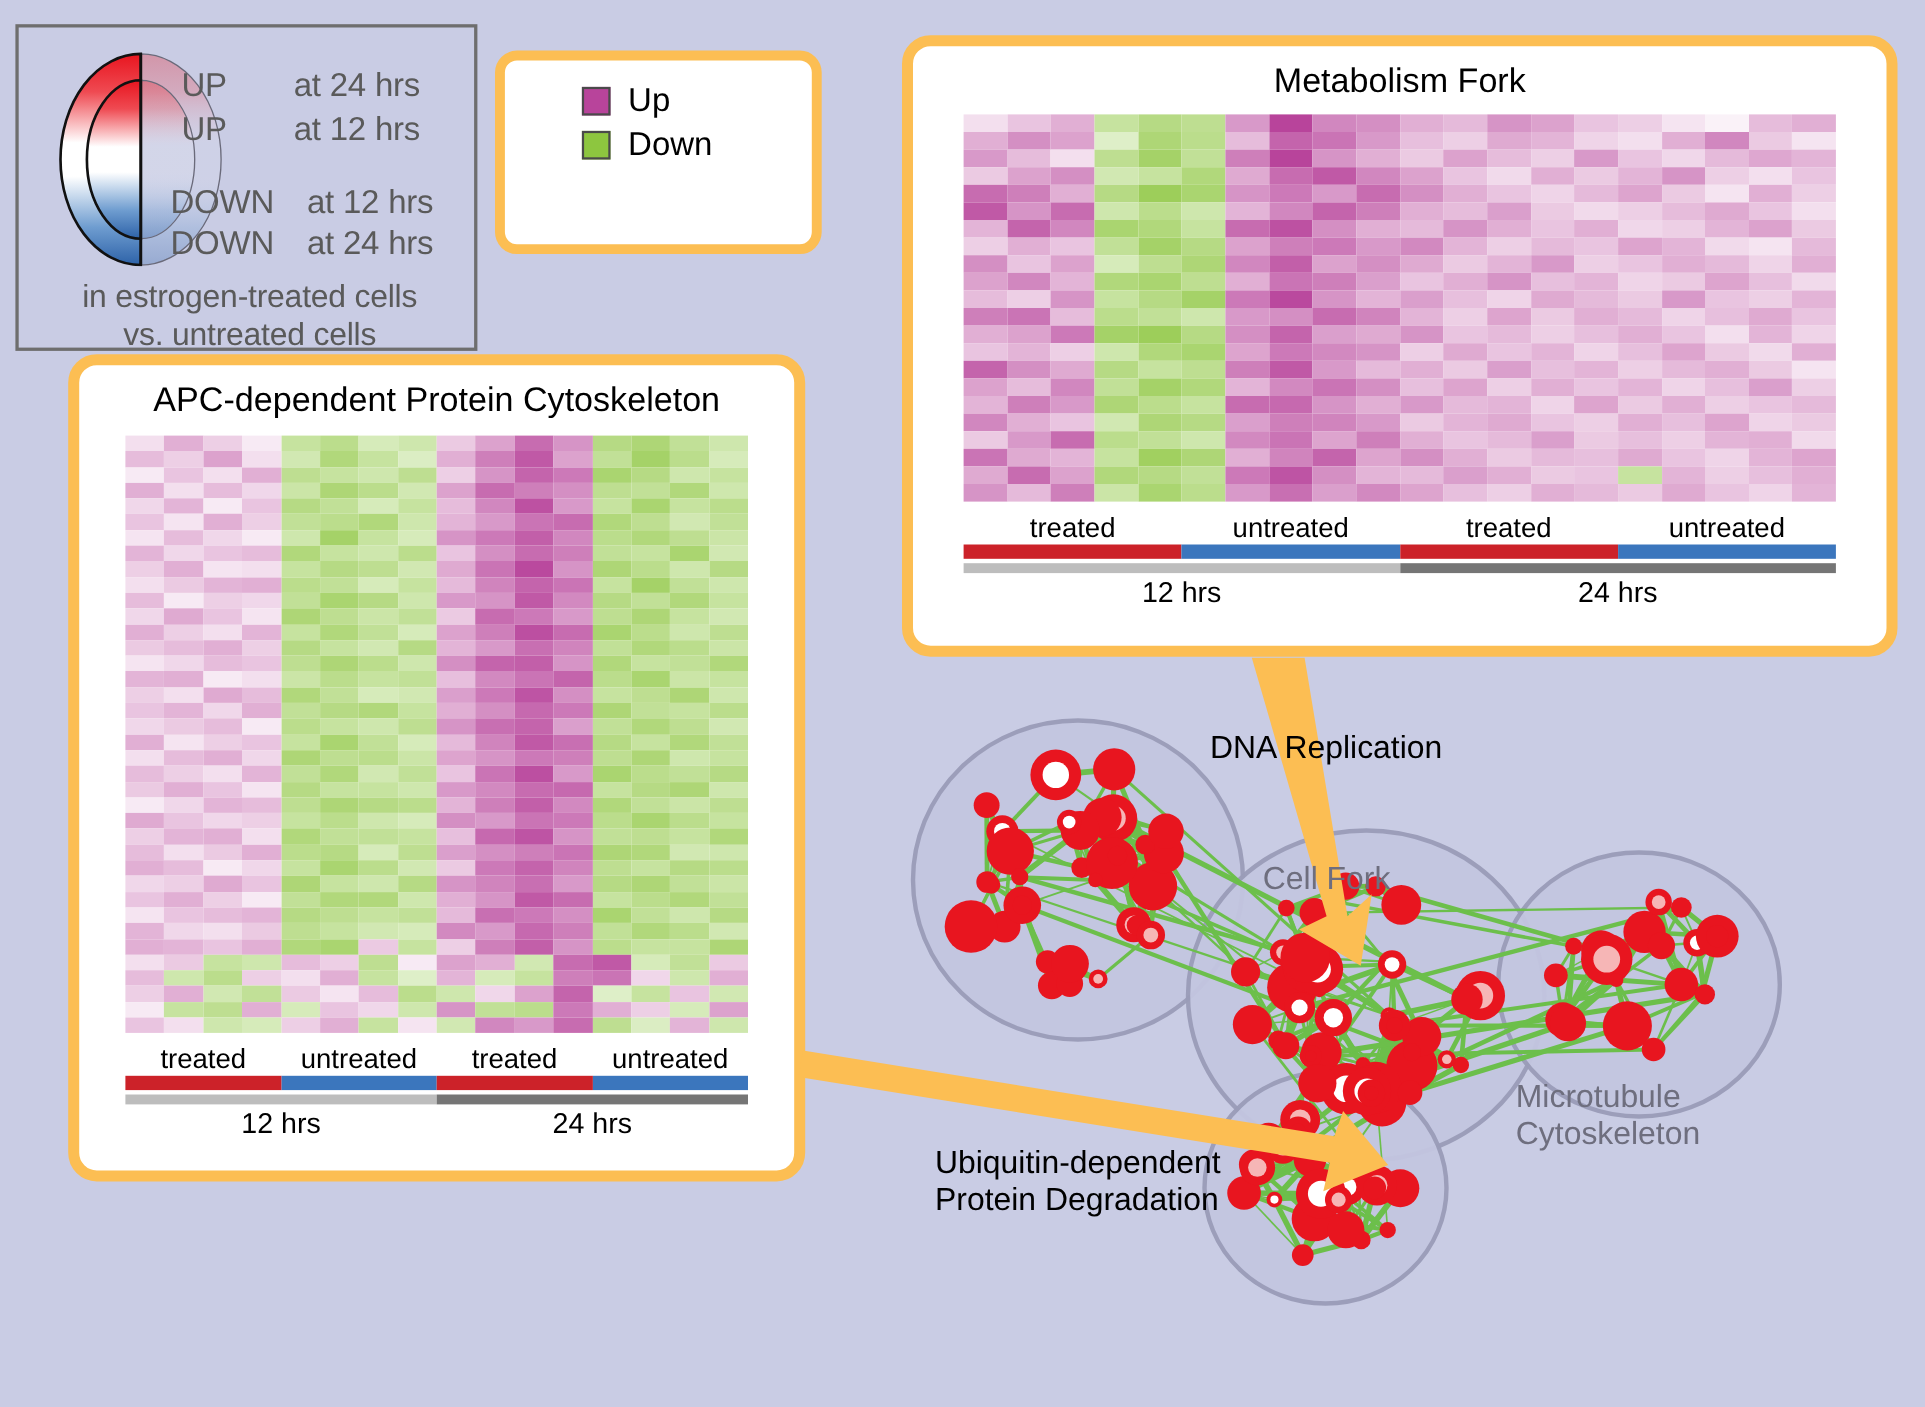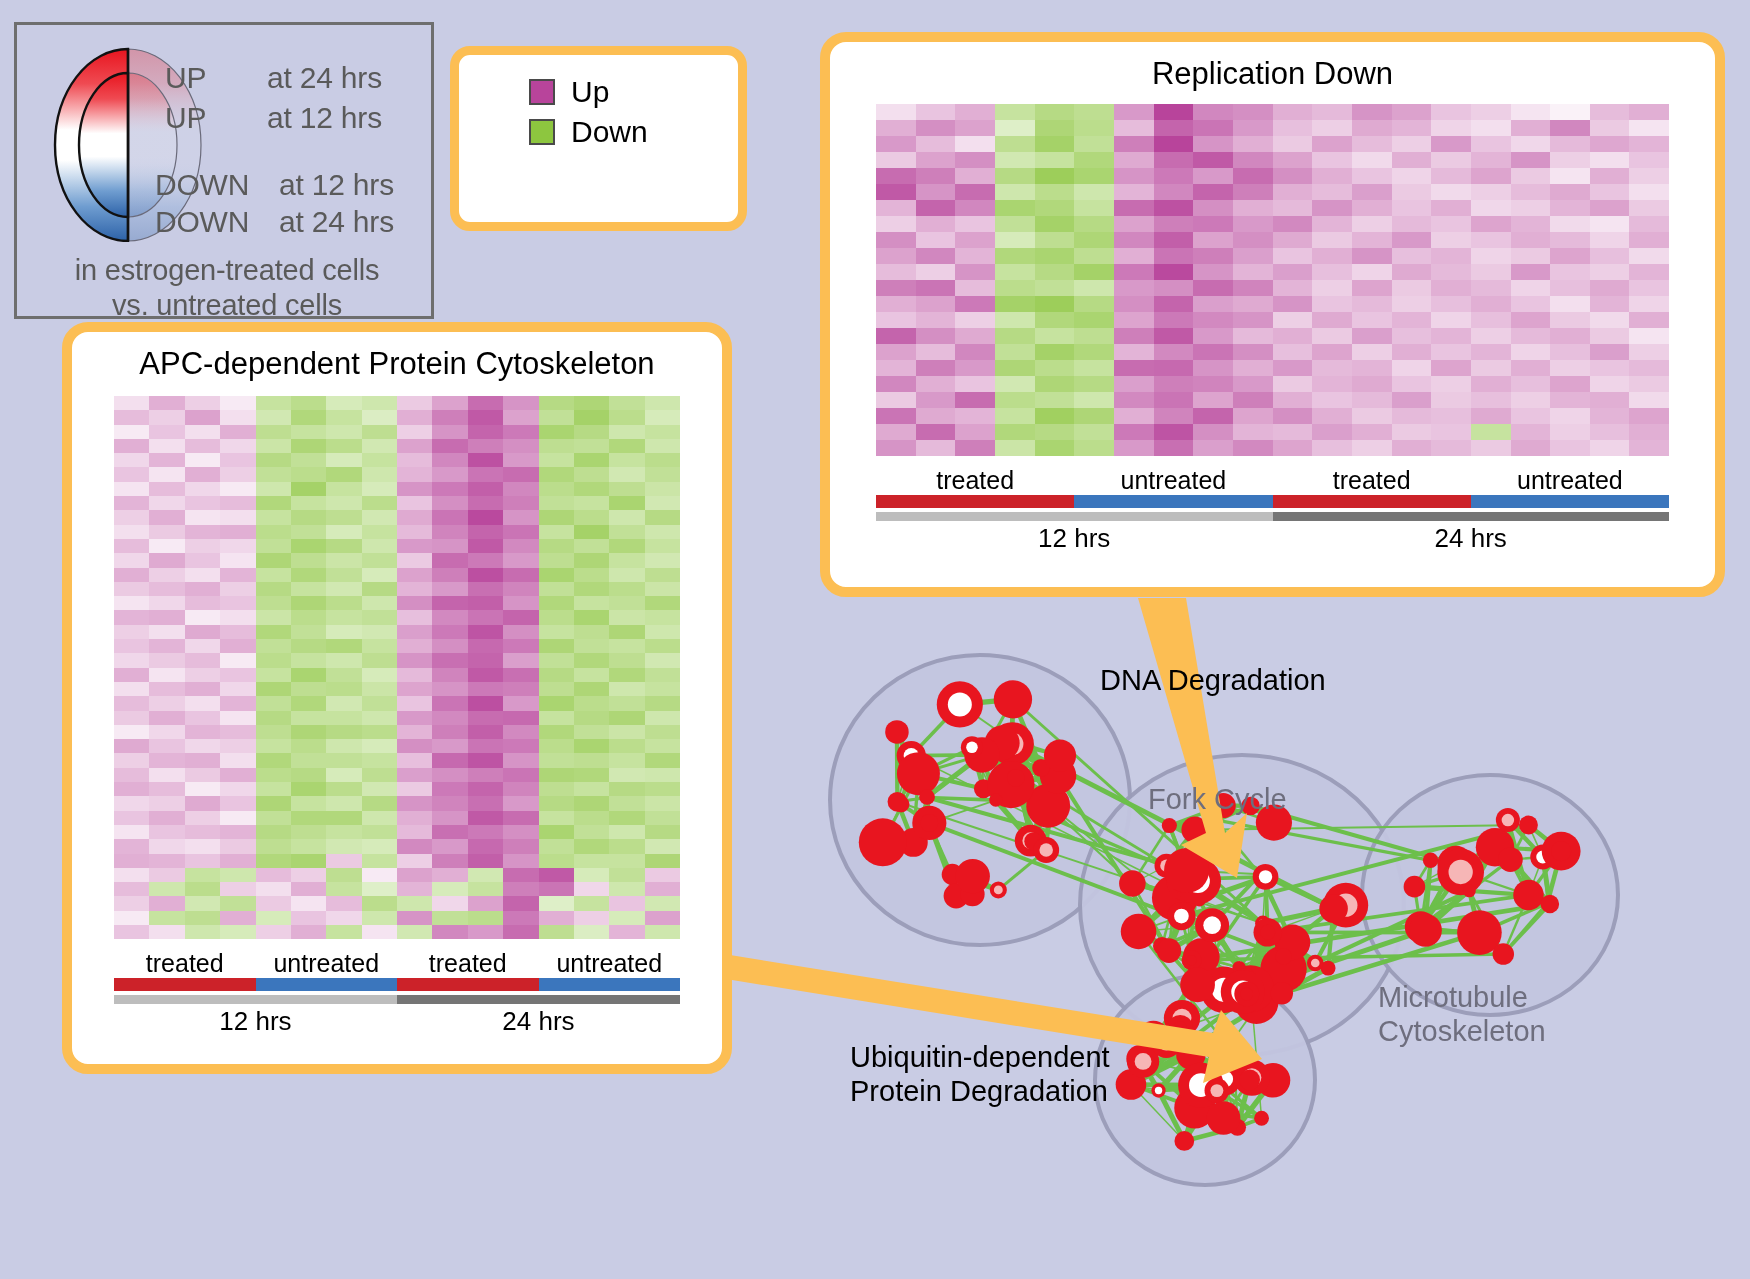--- a/index.html
+++ b/index.html
@@ -124,21 +124,21 @@
     <span class="swatch" style="background-color: rgb(184, 68, 155);"></span>
     <span class="key-label">Up</span>
   </div>
   <div class="key-row">
     <span class="swatch" style="background-color: rgb(141, 198, 63);"></span>
     <span class="key-label">Down</span>
   </div>
 </div>
 
 <div class="abs panel" id="panel-rf">
-  <div class="panel-title">Replication Down</div>
+  <div class="panel-title">Metabolism Fork</div>
   <div class="hm" id="rf-hm">
       <div class="hm-row" style="flex: 1 1 auto;">
         <div class="hm-cell" style="background: rgb(243, 223, 238);"></div>
         <div class="hm-cell" style="background: rgb(233, 196, 224);"></div>
         <div class="hm-cell" style="background: rgb(225, 175, 212);"></div>
         <div class="hm-cell" style="background: rgb(198, 227, 159);"></div>
         <div class="hm-cell" style="background: rgb(182, 218, 132);"></div>
         <div class="hm-cell" style="background: rgb(190, 222, 145);"></div>
         <div class="hm-cell" style="background: rgb(216, 153, 201);"></div>
         <div class="hm-cell" style="background: rgb(184, 68, 155);"></div>
@@ -2178,16 +2178,16 @@
     </g>
 </svg>
 
 <svg class="abs" style="left:0;top:0;width:1750px;height:1279px;pointer-events:none;">
   <g fill="#fcbe53">
     <path d="M1138 598 L1186 598 L1225 833 L1247 813 L1237 878 L1181 845 L1206 833 Z"></path>
     <path d="M730 955 L1213 1033 L1221 1010 L1262 1059 L1203 1083 L1209 1057 L726 979 Z"></path>
   </g>
 </svg>
 
-<div class="cluster-label" id="lbl-dna">DNA Degradation</div>
-<div class="cluster-label" id="lbl-cc">Fork Cycle</div>
+<div class="cluster-label" id="lbl-dna">DNA Replication</div>
+<div class="cluster-label" id="lbl-cc">Cell Fork</div>
 <div class="cluster-label" id="lbl-mt">Microtubule<br>Cytoskeleton</div>
 <div class="cluster-label" id="lbl-ub">Ubiquitin-dependent<br>Protein Degradation</div>
 
 </body></html>

